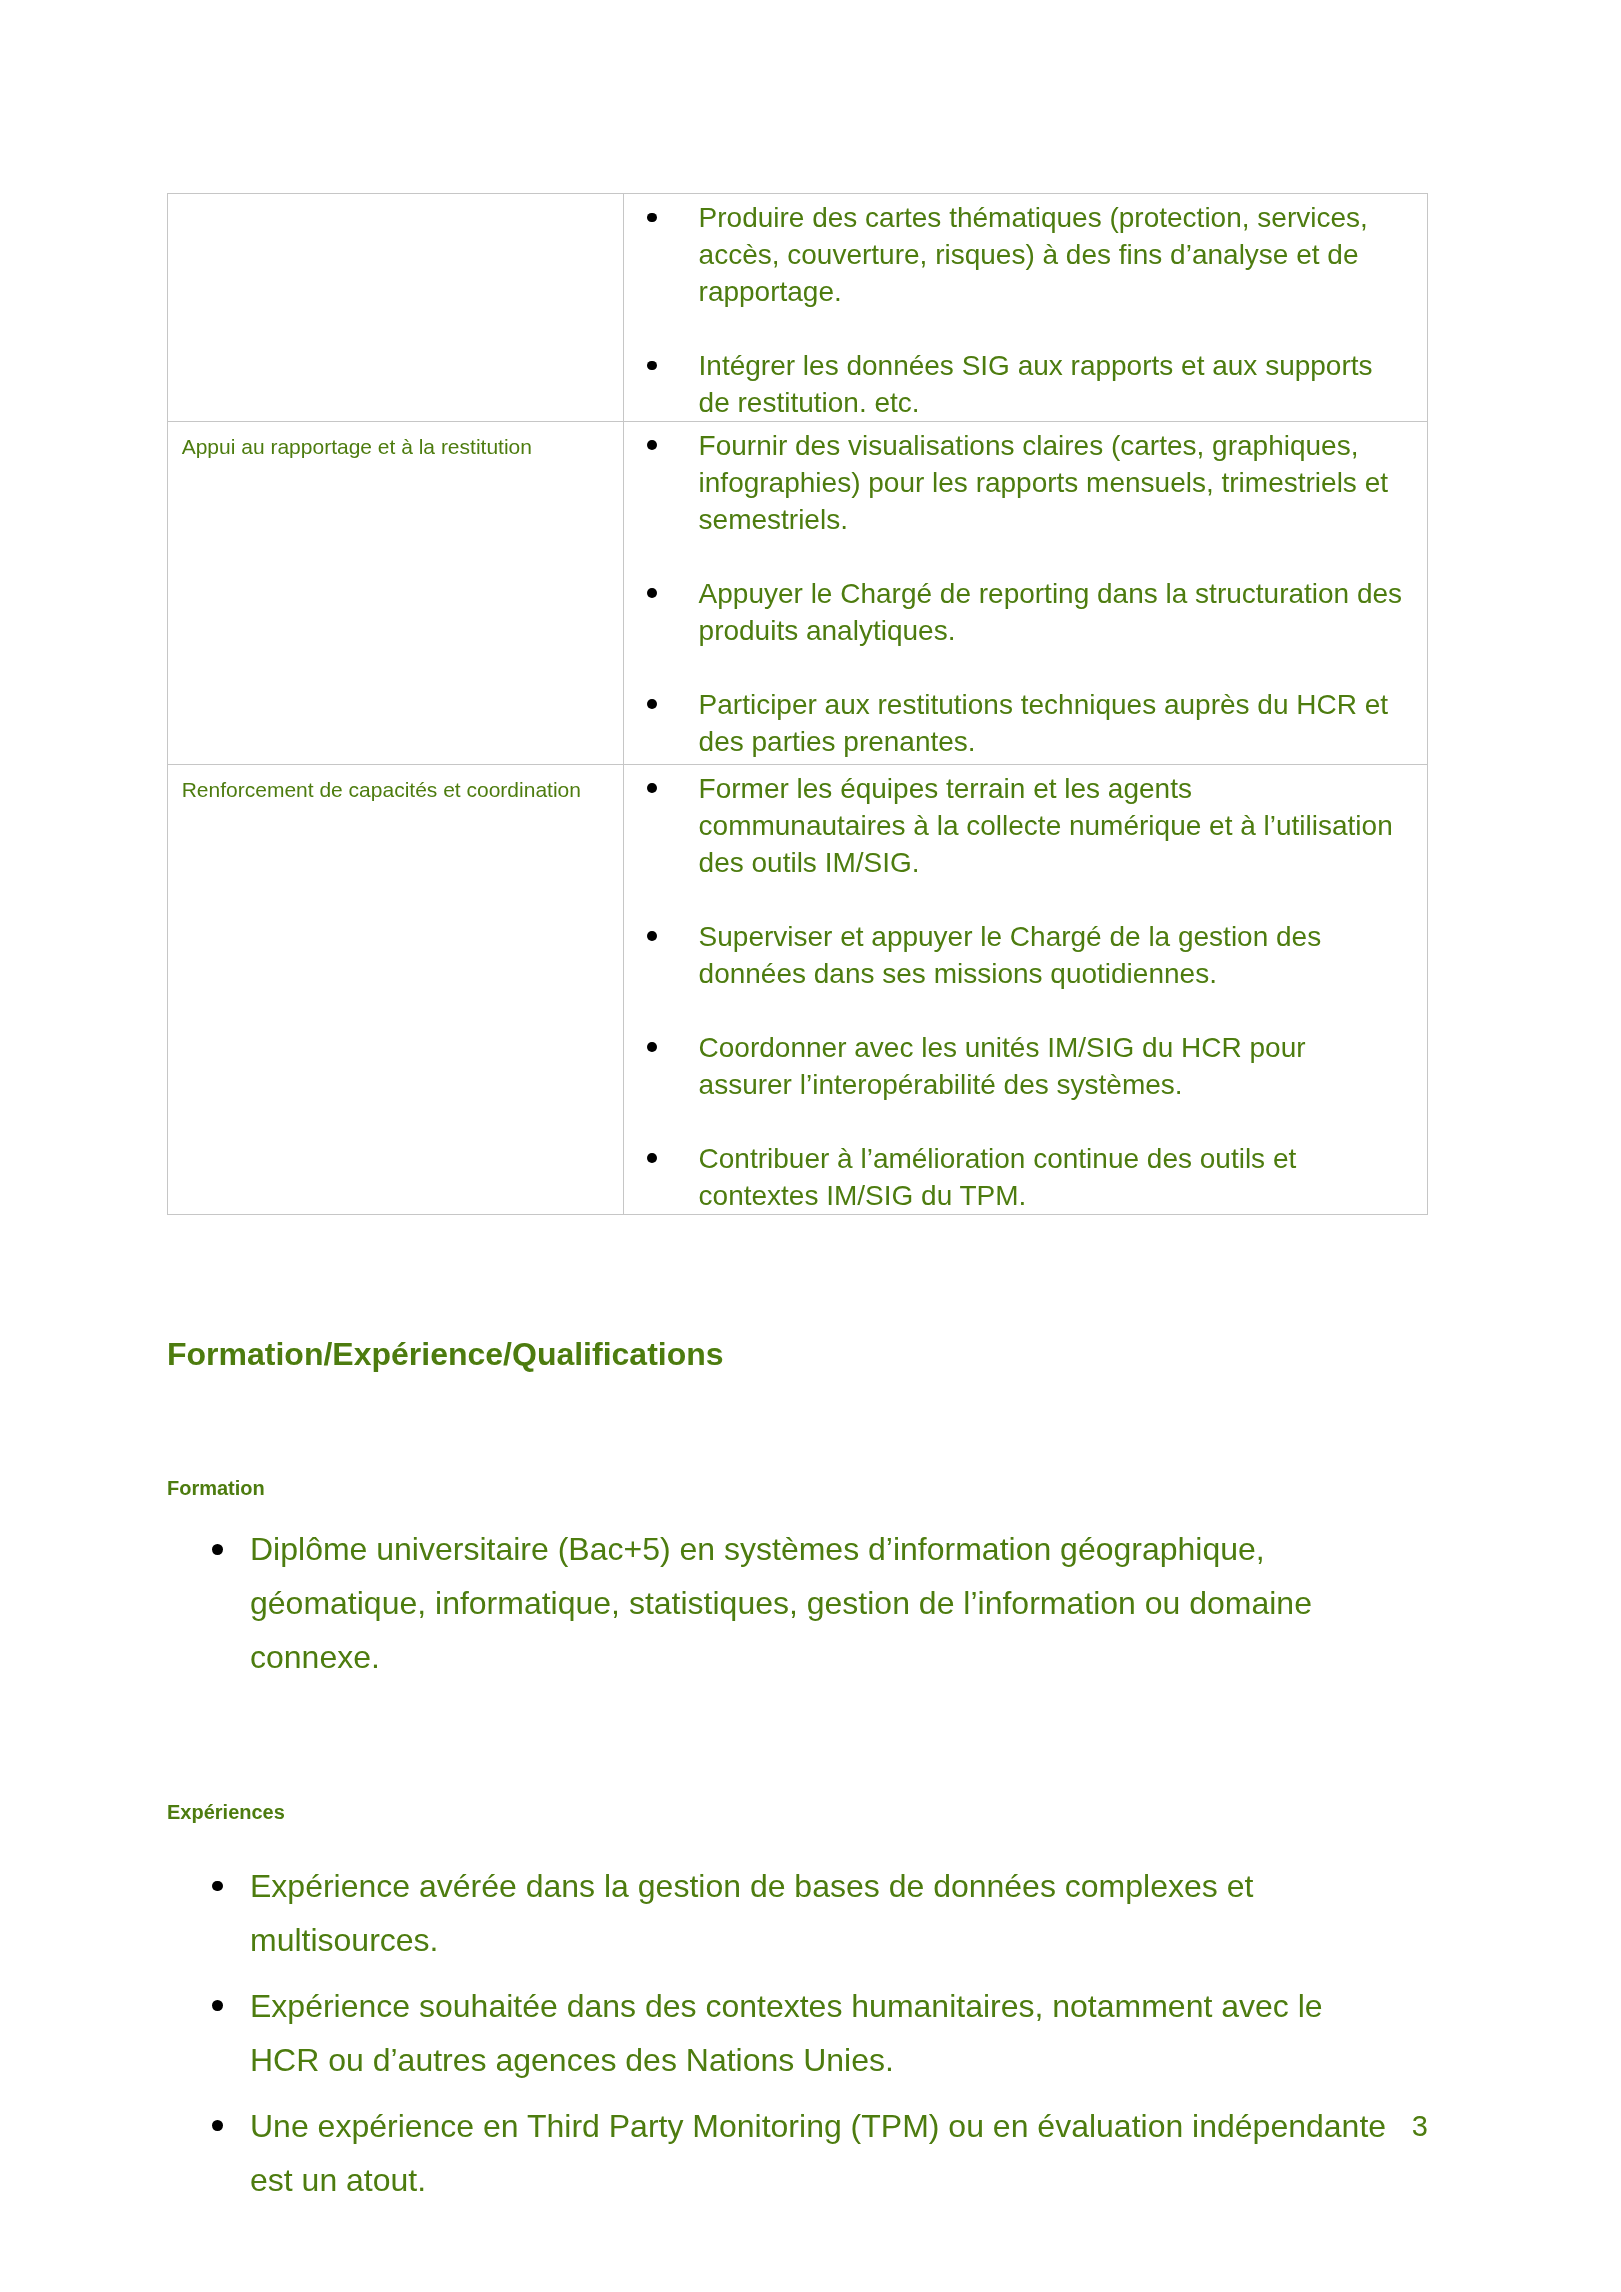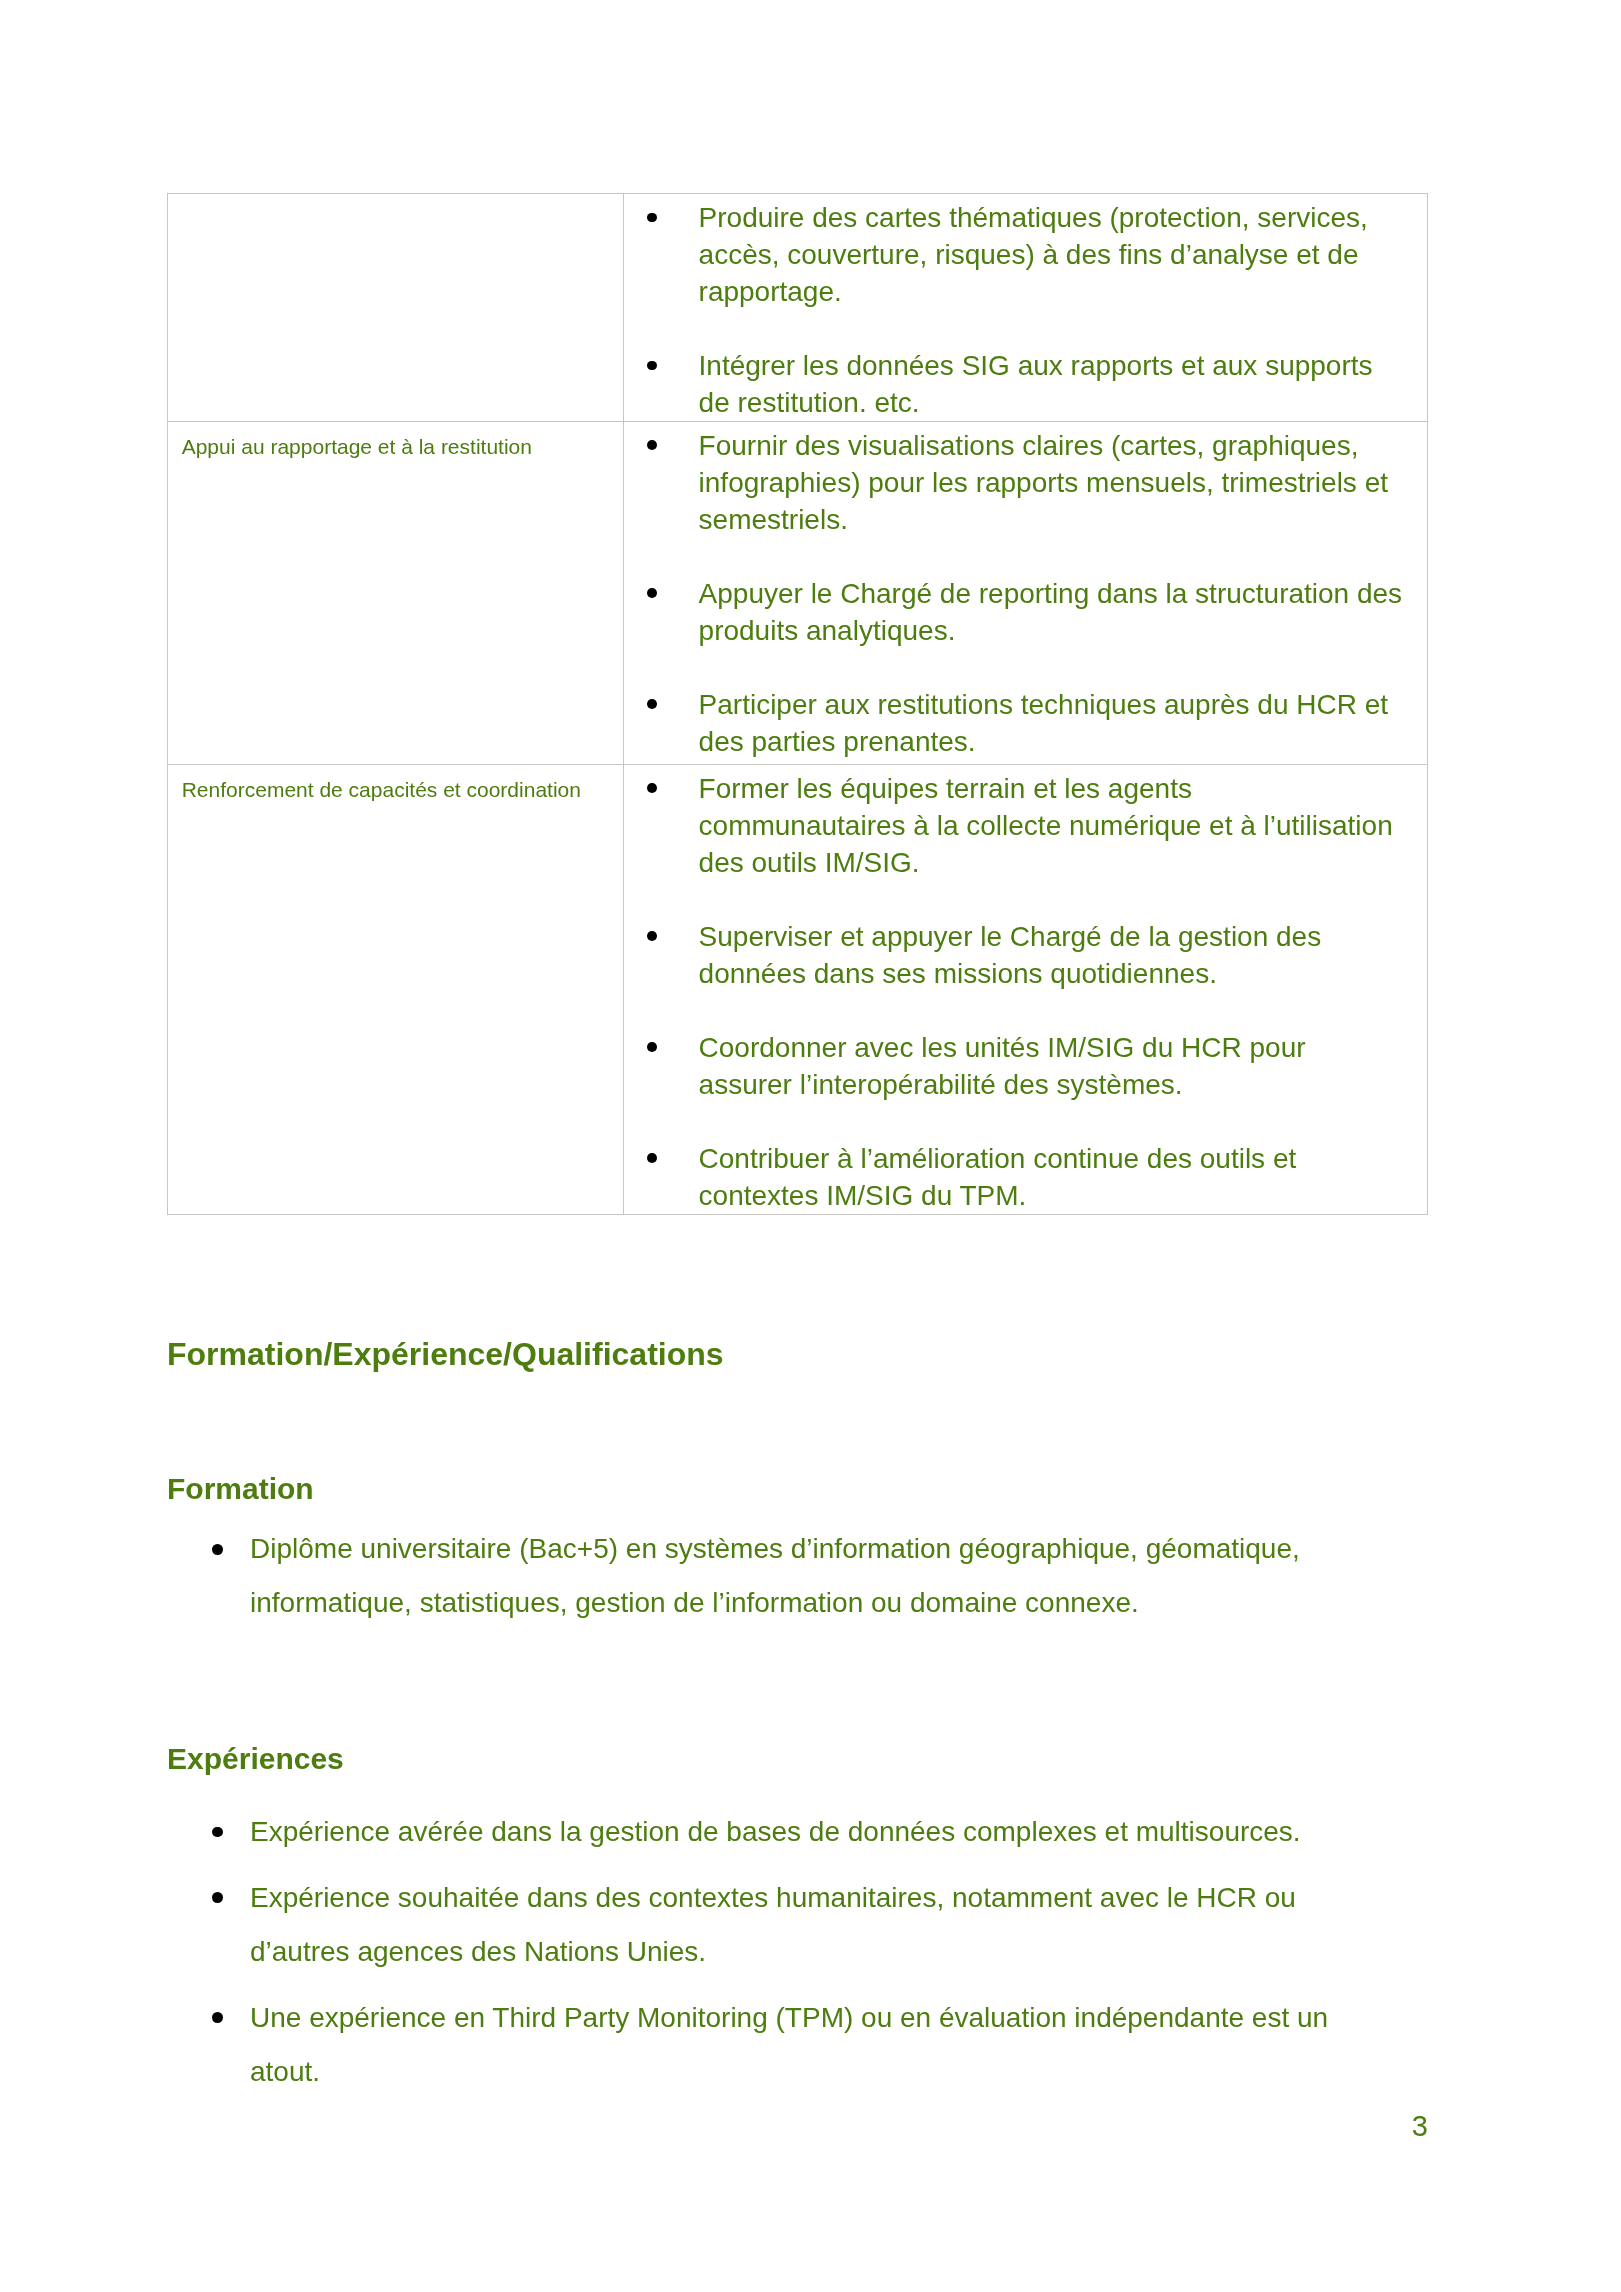--- a/index.html
+++ b/index.html
@@ -64,32 +64,32 @@
   ul.cell-list .dot { left: 23.5px; top: 13.7px; }
 
   h1.main-heading {
     margin: 118px 0 0 0;
     font-size: 32px;
     line-height: 43px;
     font-weight: bold;
   }
   h2.sub-heading {
     margin: 0;
-    font-size: 30px;
+    font-size: 20px;
     line-height: 43px;
     font-weight: bold;
   }
   h2.formation-heading { margin-top: 91px; }
   h2.experiences-heading { margin-top: 107px; }
   ul.section-list {
     list-style: none;
     margin: 0;
     padding: 0;
     width: 1225px;
-    font-size: 28px;
+    font-size: 32px;
     line-height: 54px;
   }
   ul.formation-list { margin-top: 12.7px; }
   ul.experiences-list { margin-top: 24.5px; }
   ul.section-list li {
     position: relative;
     padding-left: 83px;
     margin-bottom: 11.8px;
   }
   ul.section-list li:last-child { margin-bottom: 0; }

